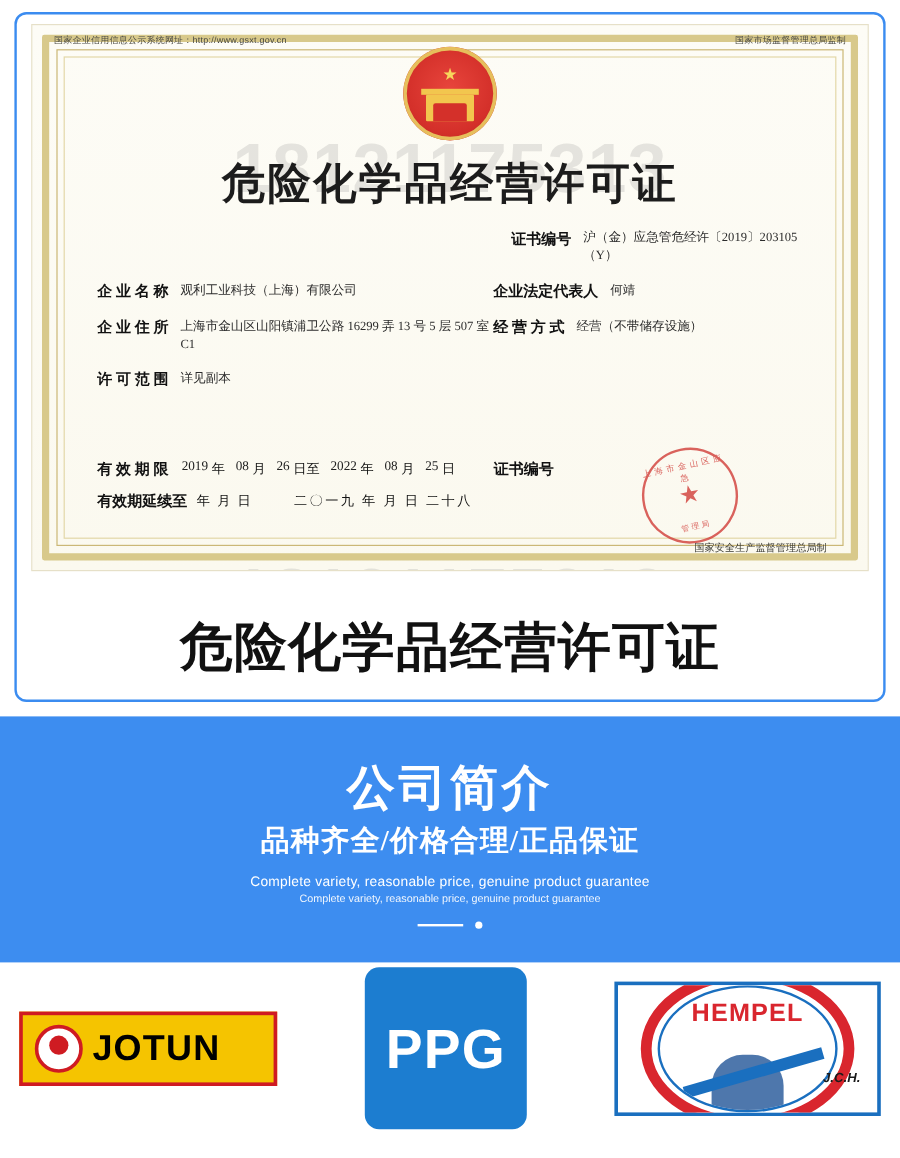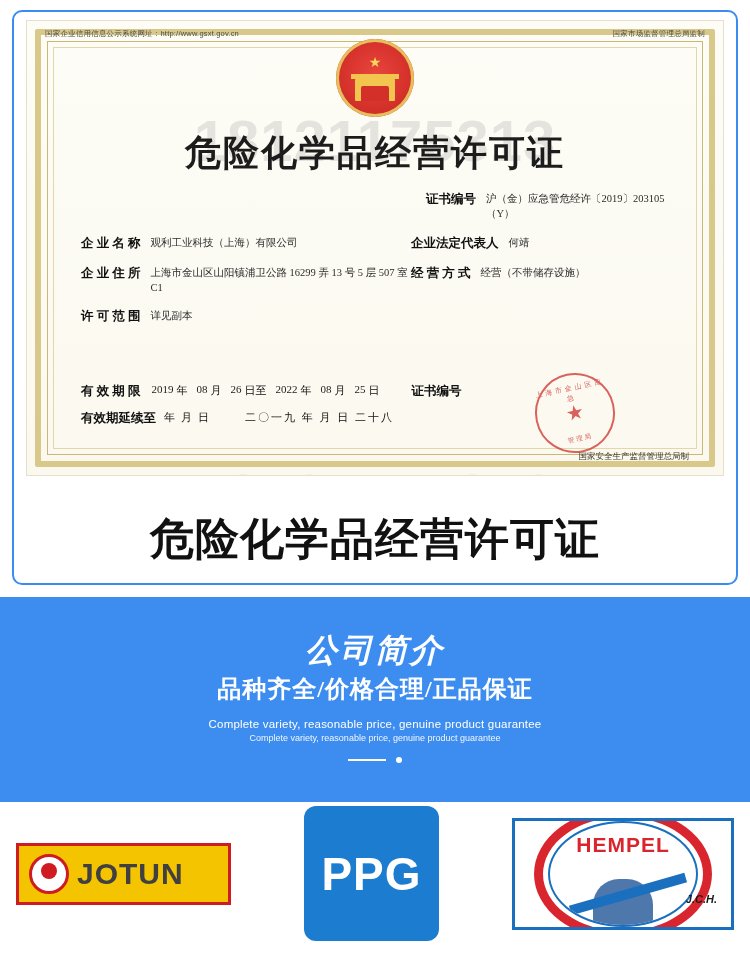--- a/index.html
+++ b/index.html
@@ -156,23 +156,22 @@
   .intro {
     margin-top: 12px;
     width: 750px; height: 205px;
     background: #3d8df0;
     color: #fff;
     text-align: center;
     position: relative;
   }
   .intro-title {
     padding-top: 32px;
-    font-size: 32px; font-weight: bold; letter-spacing: 3px;
-    font-family: "Liberation Serif", serif;
-    font-style: italic;
+    font-size: 40px; font-weight: bold; letter-spacing: 3px;
+    font-family: "Liberation Serif", serif;
   }
   .intro-sub {
     font-size: 24px; font-weight: bold; letter-spacing: 1px;
     font-family: "Liberation Serif", serif;
   }
   .intro-en1 { margin-top: 13px; font-size: 11.5px; letter-spacing: .2px; }
   .intro-en2 { margin-top: 3px; font-size: 9px; opacity: .92; }
   .intro-deco {
     margin-top: 14px; display: flex; align-items: center; justify-content: center; gap: 10px;
   }
@@ -196,21 +195,21 @@
   }
   .jotun .drop {
     width: 40px; height: 40px; margin-left: 10px; border-radius: 50% 50% 50% 50%;
     background: #ffffff; border: 3px solid #cf1b22; position: relative;
   }
   .jotun .drop:after {
     content: ""; position: absolute; left: 9px; top: 6px; width: 16px; height: 16px;
     background: #cf1b22; border-radius: 50%;
   }
   .jotun .wordmark {
-    margin-left: 8px; font-size: 30px; font-weight: bold; color: #404040;
+    margin-left: 8px; font-size: 30px; font-weight: bold; color: #000000;
     letter-spacing: 1px; font-family: "Liberation Sans", sans-serif;
   }
 
   
   .ppg {
     width: 135px; height: 135px; background: #1c7dd0; border-radius: 12px;
     display: flex; align-items: center; justify-content: center;
     color: #ffffff;
   }
   .ppg .wordmark {

